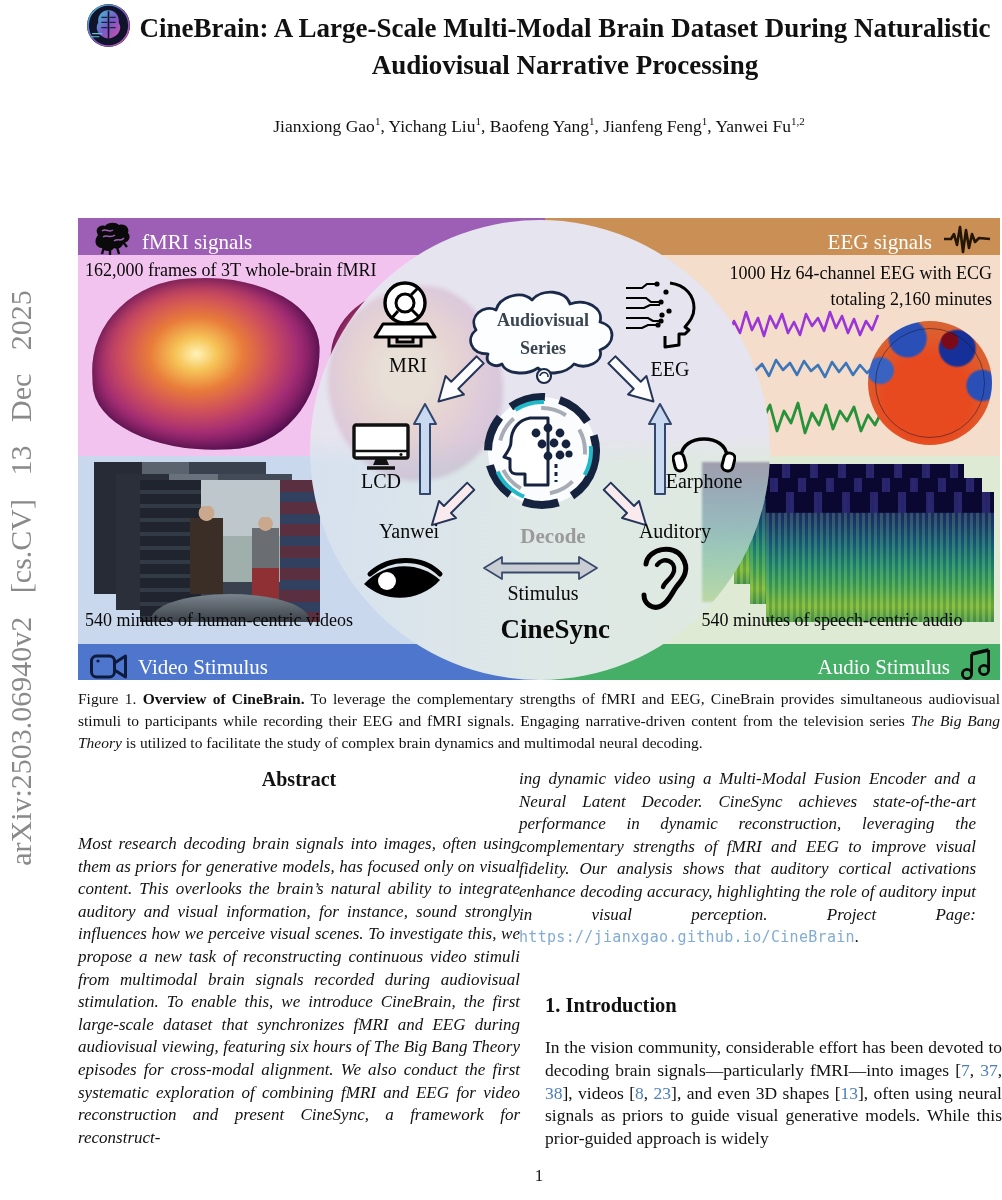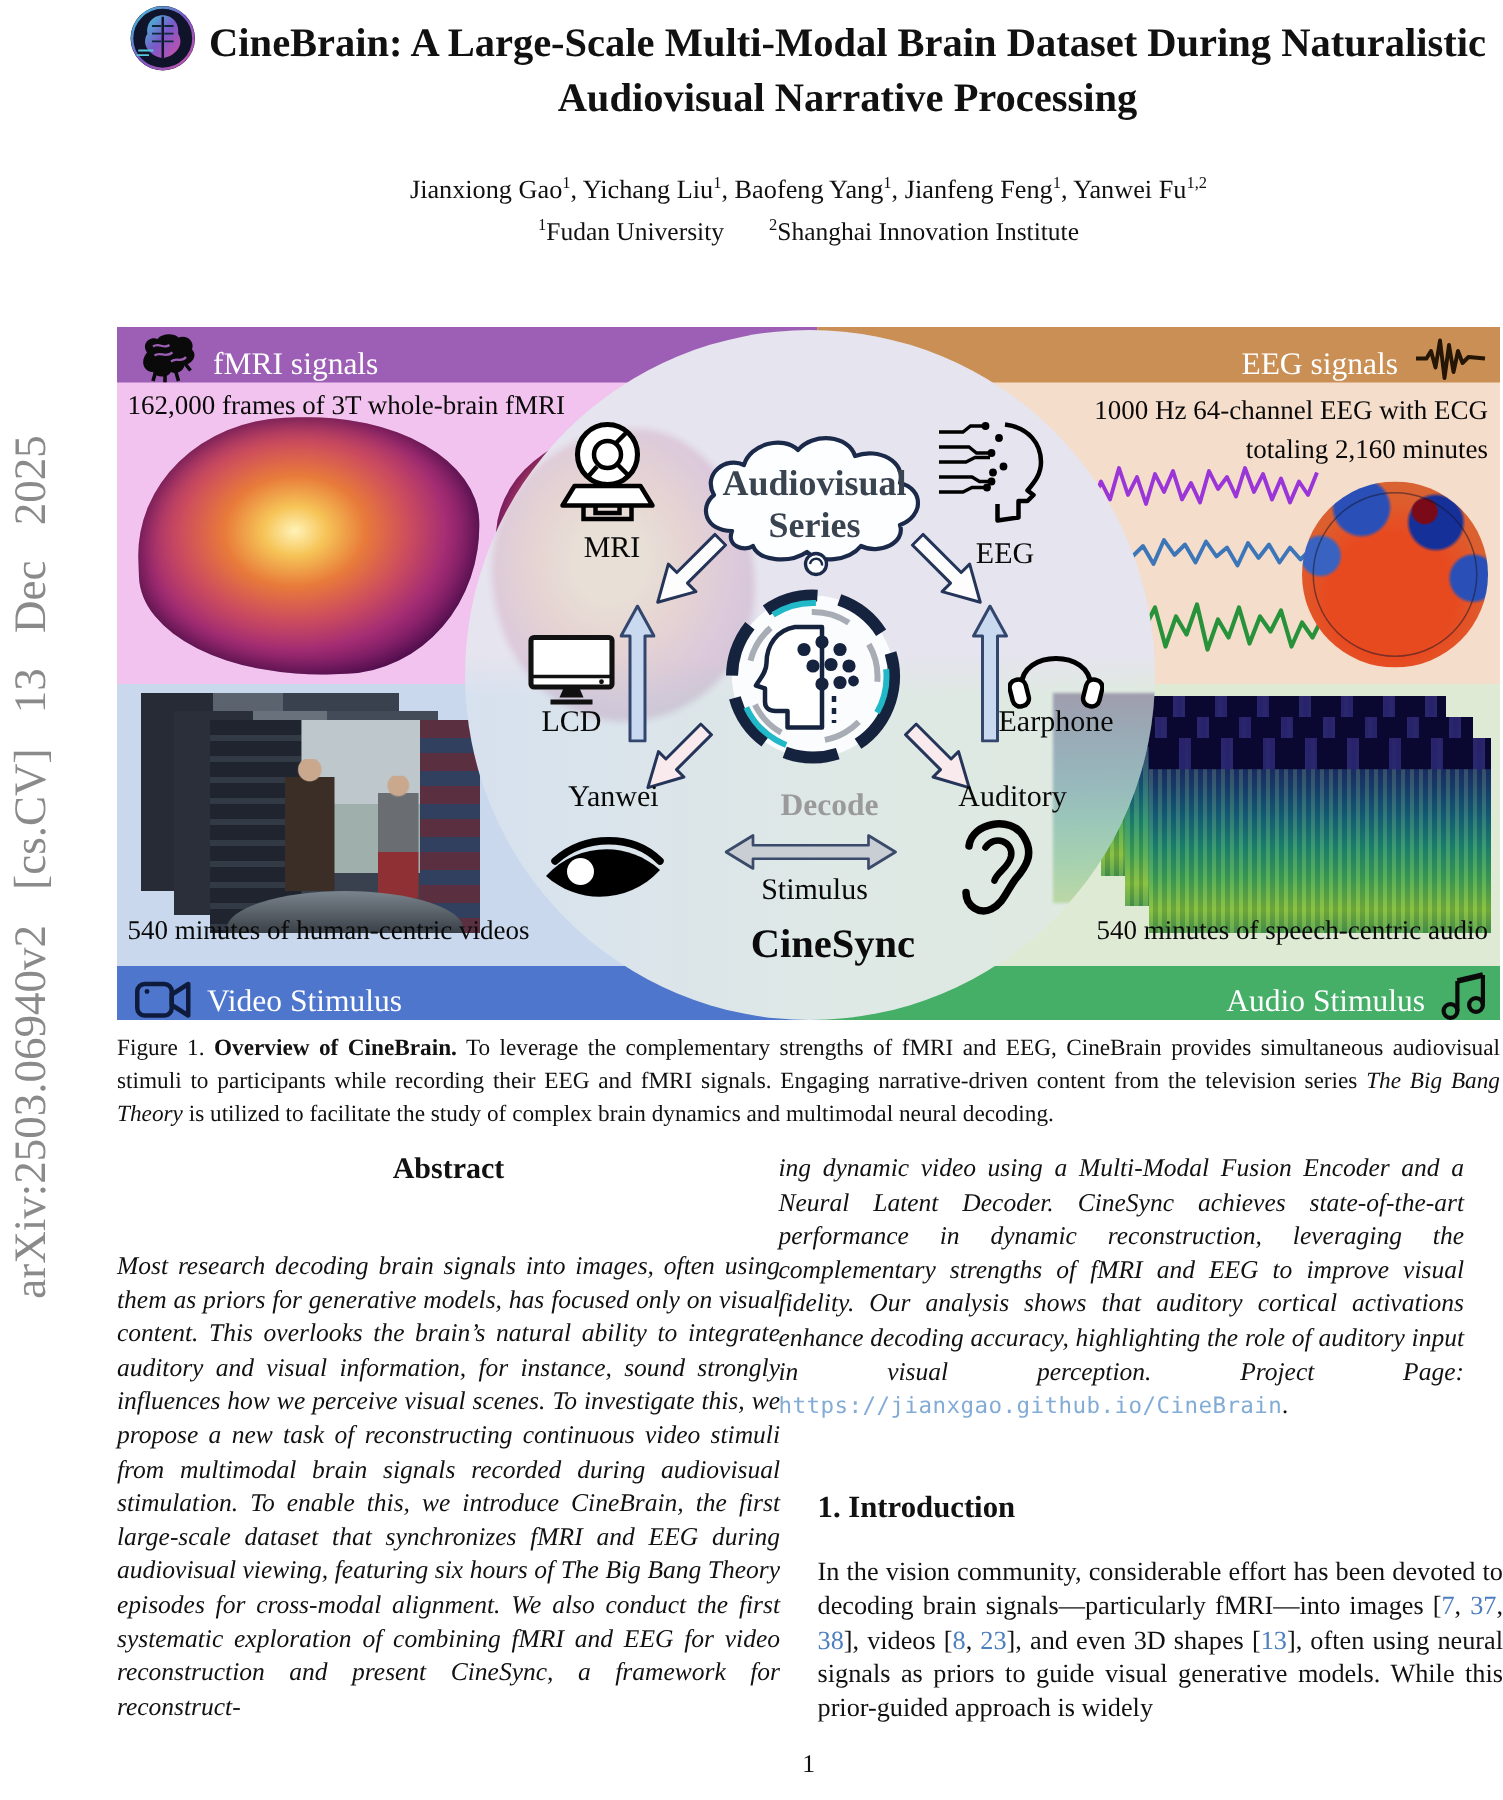--- a/index.html
+++ b/index.html
@@ -39,21 +39,21 @@
        font-size:21px;gap:10px;}
   #bar-fmri{left:0;top:0;width:467px;height:37px;background:var(--purple-bar);padding-left:12px;}
   #bar-eeg{left:467px;top:0;width:455px;height:37px;background:var(--tan-bar);justify-content:flex-end;padding-right:8px;}
   #bar-video{left:0;top:426px;width:467px;height:36px;background:var(--blue-bar);padding-left:12px;}
   #bar-audio{left:467px;top:426px;width:455px;height:36px;background:var(--green-bar);justify-content:flex-end;padding-right:8px;}
 
   .q-sub{position:absolute;font-size:18px;color:#090909;z-index:1;}
   #sub-fmri{left:7px;top:42px;width:400px;}
   #sub-eeg{right:8px;top:42px;width:360px;text-align:right;line-height:26px;}
   #sub-video{left:7px;top:392px;width:300px;}
-  #sub-audio{right:8px;top:392px;width:320px;text-align:right;}
+  #sub-audio{right:8px;top:392px;width:320px;text-align:center;}
 
   
   .flatmap{position:absolute;z-index:1;
     background:radial-gradient(ellipse at 46% 44%, #FFF3B8 0%, #F6C457 12%, #E87B3A 27%,
       #CE4E5C 43%, #A52D74 58%, #6E1663 74%, #41094E 87%, #23052F 100%);
     box-shadow:inset 0 0 18px rgba(20,0,30,.55);}
   #flatmap-1{left:14px;top:60px;width:228px;height:172px;transform:rotate(-2deg);
     border-radius:46% 54% 42% 58% / 55% 44% 60% 42%;}
   #flatmap-2{left:252px;top:66px;width:168px;height:168px;transform:rotate(4deg);
     border-radius:58% 42% 52% 48% / 46% 58% 44% 56%;}
@@ -114,21 +114,21 @@
   .ghost{position:absolute;pointer-events:none;}
   #ghost-brain{left:18px;top:66px;width:175px;height:195px;opacity:.15;filter:blur(2px);
     border-radius:55% 45% 50% 50%/48% 55% 45% 52%;
     background:radial-gradient(ellipse at 45% 45%, #F6C457 0 18%, #E87B3A 36%, #A52D74 62%, #41094E 90%);}
   #ghost-spectro{left:392px;top:242px;width:70px;height:140px;opacity:.35;filter:blur(1px);
     background:linear-gradient(180deg,#2A1150 0%,#173E6E 24%,#14637A 45%,#1E8A70 62%,#3FA455 80%,#7AB83A 100%);}
   #cb-title{left:100px;top:18px;width:260px;text-align:center;font-size:35px;font-weight:bold;
     letter-spacing:.5px;color:#0B0B0B;}
   .c-label{position:absolute;font-size:20px;color:#090909;text-align:center;}
   #cloud-wrap{left:148px;top:56px;width:170px;height:112px;}
-  .cloud-text{position:absolute;width:100%;text-align:center;font-weight:bold;font-size:24px;color:#3A4450;}
+  .cloud-text{position:absolute;width:100%;text-align:center;font-weight:bold;font-size:18px;color:#3A4450;}
   #cloud-line1{top:34px;} #cloud-line2{top:62px;}
   #mri-icon{left:63px;top:58px;} #mri-label{left:56px;top:134px;width:84px;}
   #eeg-icon{left:314px;top:58px;} #eeg-label{left:327px;top:138px;width:66px;}
   #arrow-dl{left:118px;top:146px;width:62px;height:30px;transform:rotate(135deg);transform-origin:50% 50%;}
   #arrow-dr{left:292px;top:146px;width:62px;height:30px;transform:rotate(45deg);}
   #lcd-up-arrow{left:103px;top:183px;} #lcd-icon{left:42px;top:203px;} #lcd-label{left:40px;top:250px;width:62px;}
   #decode-icon{left:166px;top:168px;}
   #ear-up-arrow{left:338px;top:183px;} #earphone-icon{left:362px;top:203px;} #earphone-label{left:344px;top:250px;width:100px;}
   #arrow-vision{left:112px;top:272px;width:58px;height:28px;transform:rotate(135deg);}
   #arrow-auditory{left:288px;top:272px;width:58px;height:28px;transform:rotate(45deg);}
@@ -178,21 +178,20 @@
       <line x1="22" y1="8" x2="22" y2="35" stroke="#10142A" stroke-width="1.6"></line>
       <path d="M15,14 h6 M15,19 h6 M15,24 h6 M23,14 h6 M23,19 h6 M23,24 h6" stroke="#0E2A38" stroke-width="1.2"></path>
       <path d="M6,30 h10 M5,33 h8" stroke="#57C8D8" stroke-width="1.2"></path>
     </svg>
   </div>
   <div class="abs" id="title-block">
     <div>CineBrain: A Large-Scale Multi-Modal Brain Dataset During Naturalistic</div>
     <div>Audiovisual Narrative Processing</div>
   </div>
   <div class="abs" id="authors"><span>Jianxiong Gao</span><span class="sup">1</span><span>, Yichang Liu</span><span class="sup">1</span><span>, Baofeng Yang</span><span class="sup">1</span><span>, Jianfeng Feng</span><span class="sup">1</span><span>, Yanwei Fu</span><span class="sup">1,2</span></div>
-  <div class="abs" id="affils"><span class="sup">1</span><span>Fudan University</span><span class="sup sp">2</span><span>Shanghai Innovation Institute</span></div>
 
   <div class="abs" id="fig">
 
     <div class="quad" id="q-fmri"></div>
     <div class="quad" id="q-eeg"></div>
     <div class="quad" id="q-video"></div>
     <div class="quad" id="q-audio"></div>
 
     <div class="q-sub" id="sub-fmri">162,000 frames of 3T whole-brain fMRI</div>
     <div class="flatmap" id="flatmap-1"></div>

